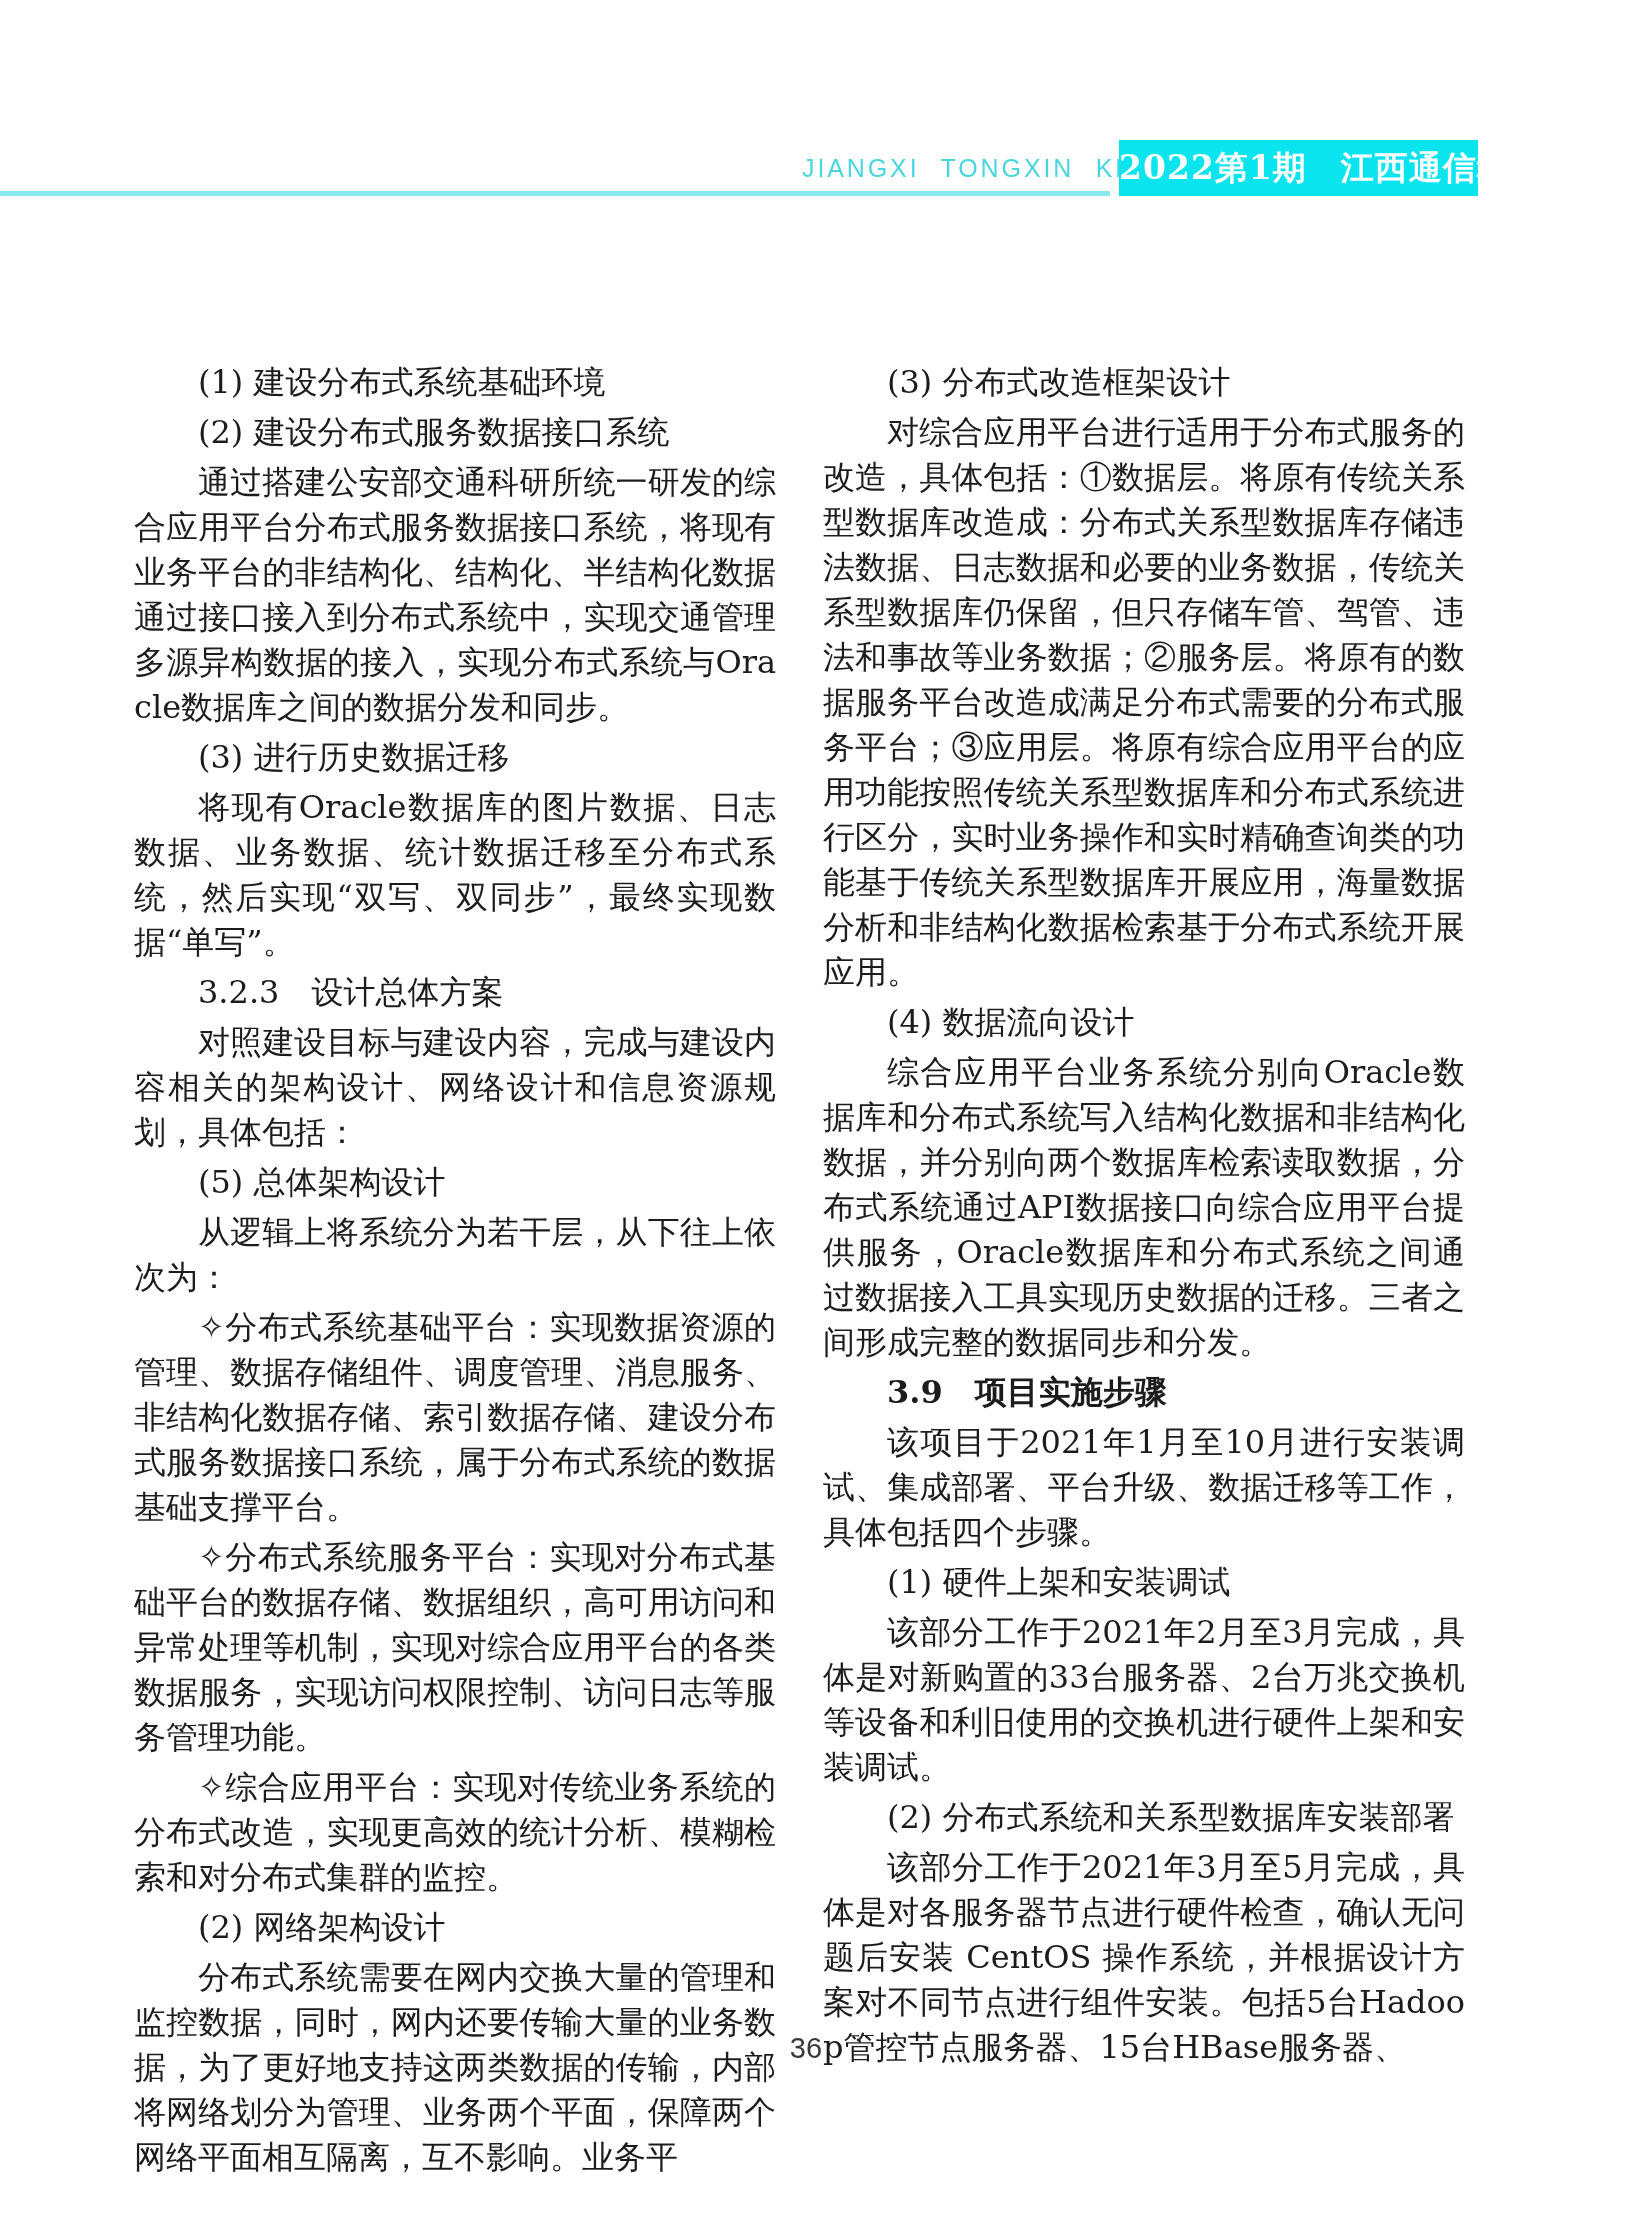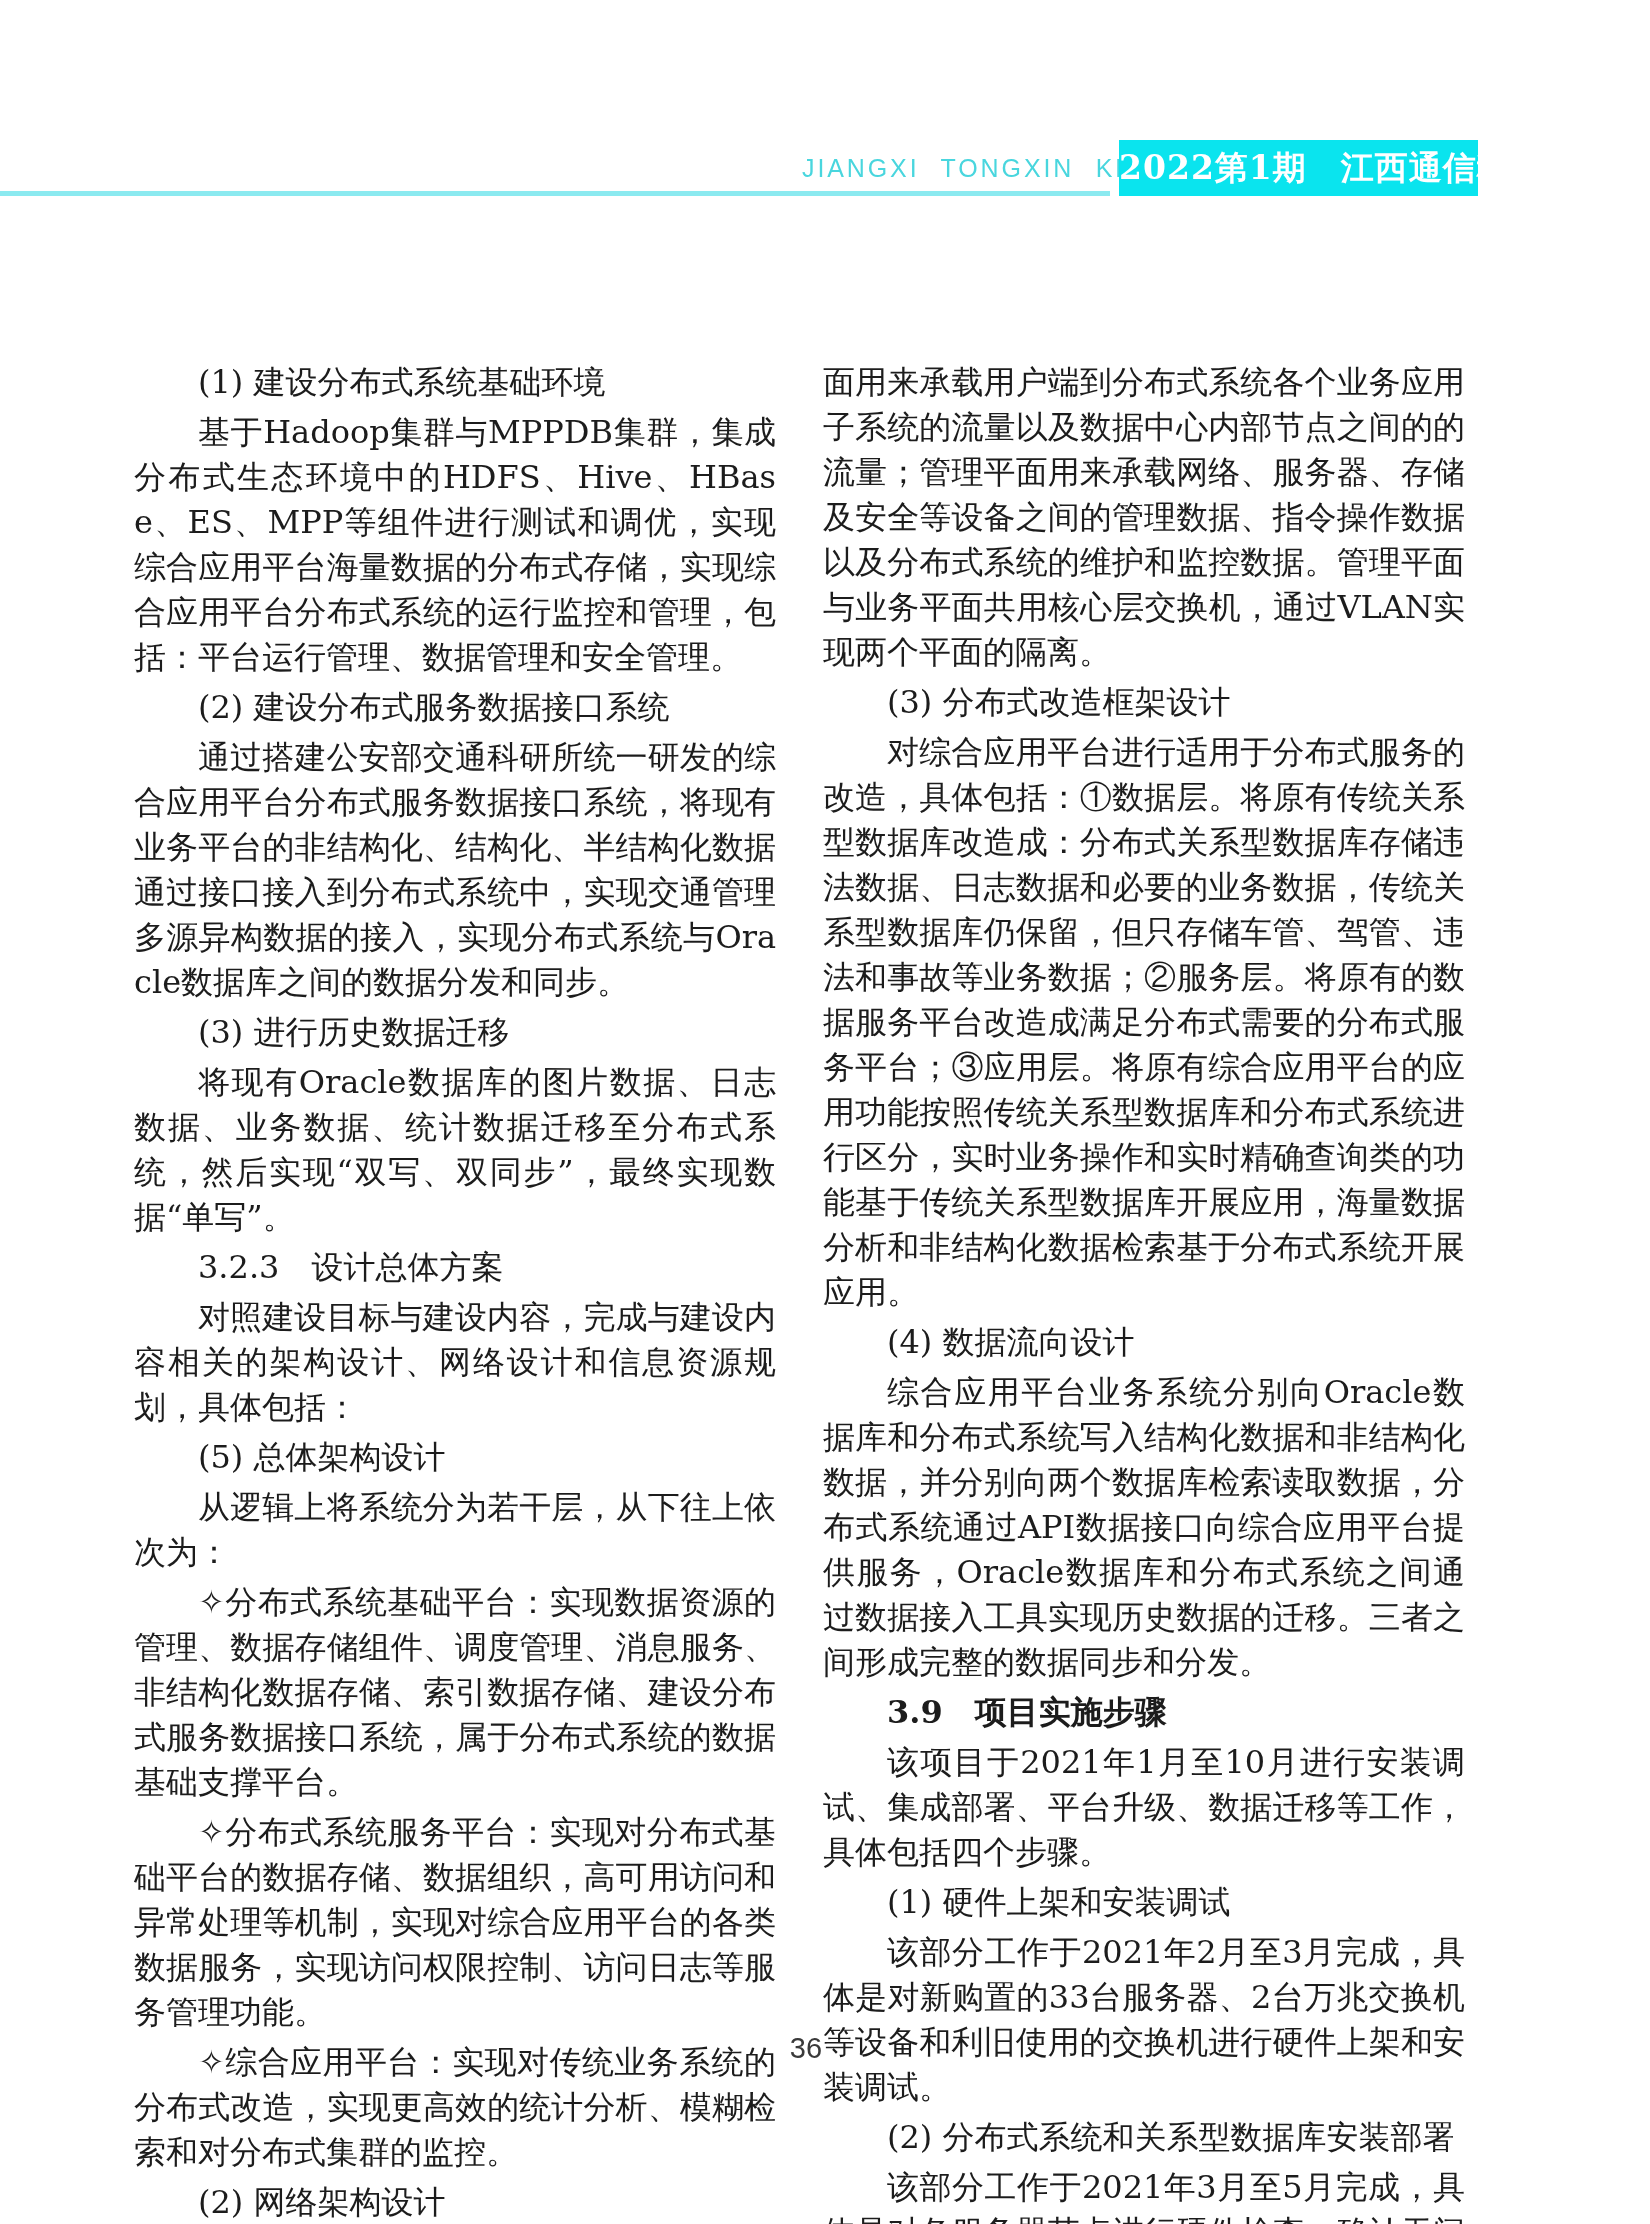--- a/index.html
+++ b/index.html
@@ -57,38 +57,36 @@
 <div class="page">
 
   <div class="masthead-pinyin">JIANGXI TONGXIN KEJI</div>
 
   <div class="header-rule"></div>
 
   <div class="issue-badge">2022第1期　江西通信科技</div>
 
   <div class="column col-left">
       <p class="para indent">(1) 建设分布式系统基础环境</p>
-      <p class="para indent">基于Hadoop集群与MPPDB集群，集成分布式生态环境中的HDFS、Hive、HBase、ES、MPP等组件进行测试和调优，实现综合应用平台海量数据的分布式存储，实现综合应用平台分布式系统的运行监控和管理，包括：平台运行管理、数据管理和安全管理。</p>
       <p class="para indent">(2) 建设分布式服务数据接口系统</p>
       <p class="para indent">通过搭建公安部交通科研所统一研发的综合应用平台分布式服务数据接口系统，将现有业务平台的非结构化、结构化、半结构化数据通过接口接入到分布式系统中，实现交通管理多源异构数据的接入，实现分布式系统与Oracle数据库之间的数据分发和同步。</p>
       <p class="para indent">(3) 进行历史数据迁移</p>
       <p class="para indent">将现有Oracle数据库的图片数据、日志数据、业务数据、统计数据迁移至分布式系统，然后实现“双写、双同步”，最终实现数据“单写”。</p>
       <p class="para indent">3.2.3　设计总体方案</p>
       <p class="para indent">对照建设目标与建设内容，完成与建设内容相关的架构设计、网络设计和信息资源规划，具体包括：</p>
       <p class="para indent">(5) 总体架构设计</p>
       <p class="para indent">从逻辑上将系统分为若干层，从下往上依次为：</p>
       <p class="para indent">✧分布式系统基础平台：实现数据资源的管理、数据存储组件、调度管理、消息服务、非结构化数据存储、索引数据存储、建设分布式服务数据接口系统，属于分布式系统的数据基础支撑平台。</p>
       <p class="para indent">✧分布式系统服务平台：实现对分布式基础平台的数据存储、数据组织，高可用访问和异常处理等机制，实现对综合应用平台的各类数据服务，实现访问权限控制、访问日志等服务管理功能。</p>
       <p class="para indent">✧综合应用平台：实现对传统业务系统的分布式改造，实现更高效的统计分析、模糊检索和对分布式集群的监控。</p>
       <p class="para indent">(2) 网络架构设计</p>
       <p class="para indent">分布式系统需要在网内交换大量的管理和监控数据，同时，网内还要传输大量的业务数据，为了更好地支持这两类数据的传输，内部将网络划分为管理、业务两个平面，保障两个网络平面相互隔离，互不影响。业务平</p>
     </div>
 
   <div class="column col-right">
-      <p class="para cont">面用来承载用户端到分布式系统各个业务应用子系统的流量以及数据中心内部节点之间的的流量；管理平面用来承载网络、服务器、存储及安全等设备之间的管理数据、指令操作数据以及分布式系统的维护和监控数据。管理平面与业务平面共用核心层交换机，通过VLAN实现两个平面的隔离。</p>
       <p class="para indent">(3) 分布式改造框架设计</p>
       <p class="para indent">对综合应用平台进行适用于分布式服务的改造，具体包括：①数据层。将原有传统关系型数据库改造成：分布式关系型数据库存储违法数据、日志数据和必要的业务数据，传统关系型数据库仍保留，但只存储车管、驾管、违法和事故等业务数据；②服务层。将原有的数据服务平台改造成满足分布式需要的分布式服务平台；③应用层。将原有综合应用平台的应用功能按照传统关系型数据库和分布式系统进行区分，实时业务操作和实时精确查询类的功能基于传统关系型数据库开展应用，海量数据分析和非结构化数据检索基于分布式系统开展应用。</p>
       <p class="para indent">(4) 数据流向设计</p>
       <p class="para indent">综合应用平台业务系统分别向Oracle数据库和分布式系统写入结构化数据和非结构化数据，并分别向两个数据库检索读取数据，分布式系统通过API数据接口向综合应用平台提供服务，Oracle数据库和分布式系统之间通过数据接入工具实现历史数据的迁移。三者之间形成完整的数据同步和分发。</p>
       <p class="para bold">3.9　项目实施步骤</p>
       <p class="para indent">该项目于2021年1月至10月进行安装调试、集成部署、平台升级、数据迁移等工作，具体包括四个步骤。</p>
       <p class="para indent">(1) 硬件上架和安装调试</p>
       <p class="para indent">该部分工作于2021年2月至3月完成，具体是对新购置的33台服务器、2台万兆交换机等设备和利旧使用的交换机进行硬件上架和安装调试。</p>
       <p class="para indent">(2) 分布式系统和关系型数据库安装部署</p>
       <p class="para indent">该部分工作于2021年3月至5月完成，具体是对各服务器节点进行硬件检查，确认无问题后安装 CentOS 操作系统，并根据设计方案对不同节点进行组件安装。包括5台Hadoop管控节点服务器、15台HBase服务器、</p>

